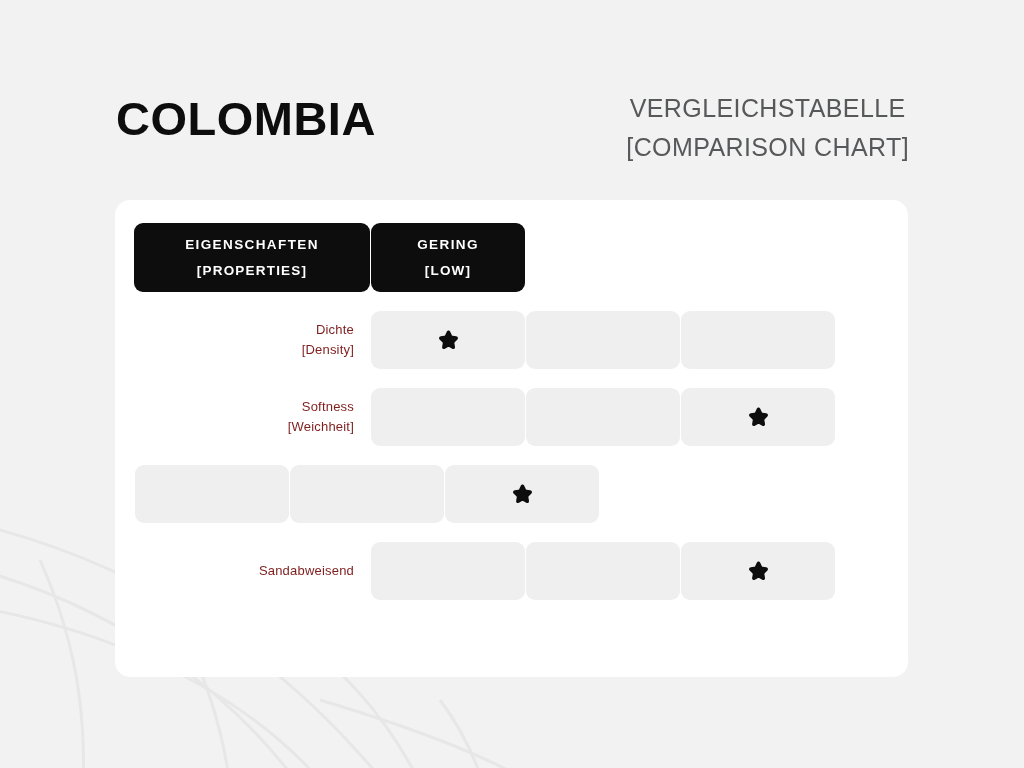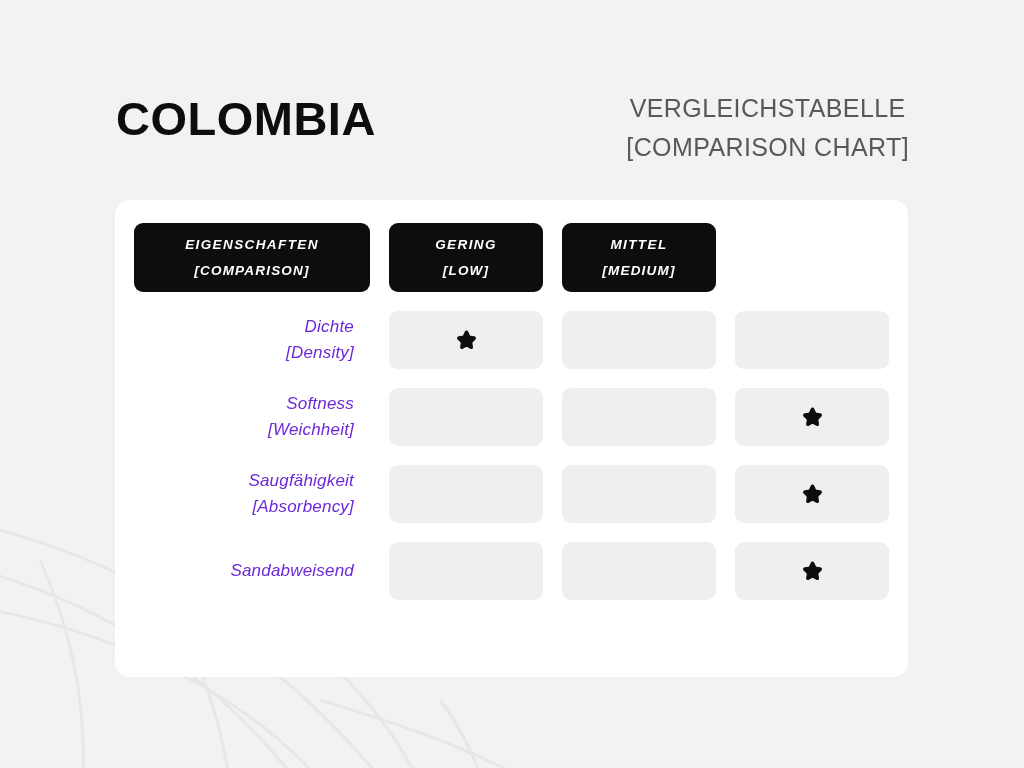--- a/index.html
+++ b/index.html
@@ -72,26 +72,25 @@
   #table {
     position: absolute;
     left: 19px;
     top: 23px;
     width: 755px;
   }
   .grid-row {
     display: flex;
     align-items: stretch;
     margin-bottom: 19px;
-    font-style: italic;
   }
   .grid-row:last-child { margin-bottom: 0; }
 
   .col-prop  { width: 236px; flex: 0 0 236px; }
-  .col-cell  { width: 154px; flex: 0 0 154px; margin-left: 19px; }
+  .col-cell  { width: 154px; flex: 0 0 154px; margin-left: 1px; }
 
   
   #header-row { height: 69px; }
   .head-cell {
     background: #0d0d0d;
     border-radius: 9px;
     color: #ffffff;
     display: flex;
     flex-direction: column;
     align-items: center;
@@ -107,22 +106,22 @@
   
   .body-row { height: 58px; }
   .prop-label {
     display: flex;
     flex-direction: column;
     align-items: flex-end;
     justify-content: center;
     text-align: right;
     padding-right: 16px;
     box-sizing: border-box;
-    color: #6d28d9;
-    font-size: 17px;
+    color: #7f1d1d;
+    font-size: 13px;
     line-height: 1.55;
     letter-spacing: 0.2px;
   }
   .value-cell {
     background: #efefef;
     border-radius: 9px;
     display: flex;
     align-items: center;
     justify-content: center;
   }
@@ -151,30 +150,26 @@
     <div>[COMPARISON CHART]</div>
   </div>
 </div>
 
 <div id="card">
   <div id="table">
 
     <div class="grid-row" id="header-row">
       <div class="head-cell col-prop">
         <span class="l1">EIGENSCHAFTEN</span>
-        <span class="l2">[COMPARISON]</span>
+        <span class="l2">[PROPERTIES]</span>
       </div>
       <div class="head-cell col-cell">
         <span class="l1">GERING</span>
         <span class="l2">[LOW]</span>
       </div>
-      <div class="head-cell col-cell">
-        <span class="l1">MITTEL</span>
-        <span class="l2">[MEDIUM]</span>
-      </div>
     </div>
 
     <div class="grid-row body-row">
       <div class="prop-label col-prop">
         <span>Dichte</span>
         <span>[Density]</span>
       </div>
       <div class="value-cell col-cell">
         <svg class="star-mark" viewBox="0 0 24 24">
             <path fill="#0d0d0d" d="M12 1.6c.85 0 1.5.62 1.93 1.5l1.6 3.3c.2.4.5.63.95.7l3.6.55c.96.15 1.57.62 1.78 1.37.2.75-.07 1.45-.75 2.12l-2.6 2.56c-.32.32-.44.68-.36 1.12l.62 3.6c.17 1-.04 1.7-.67 2.16-.63.46-1.37.44-2.23-.02l-3.2-1.7c-.4-.22-.8-.22-1.2 0l-3.2 1.7c-.86.46-1.6.48-2.23.02-.63-.46-.84-1.16-.67-2.16l.62-3.6c.08-.44-.04-.8-.36-1.12L2.9 11.14c-.68-.67-.95-1.37-.75-2.12.2-.75.82-1.22 1.78-1.37l3.6-.55c.45-.07.75-.3.95-.7l1.6-3.3c.43-.88 1.08-1.5 1.93-1.5z"></path>
@@ -200,24 +195,20 @@
         
       </div>
       <div class="value-cell col-cell">
         <svg class="star-mark" viewBox="0 0 24 24">
             <path fill="#0d0d0d" d="M12 1.6c.85 0 1.5.62 1.93 1.5l1.6 3.3c.2.4.5.63.95.7l3.6.55c.96.15 1.57.62 1.78 1.37.2.75-.07 1.45-.75 2.12l-2.6 2.56c-.32.32-.44.68-.36 1.12l.62 3.6c.17 1-.04 1.7-.67 2.16-.63.46-1.37.44-2.23-.02l-3.2-1.7c-.4-.22-.8-.22-1.2 0l-3.2 1.7c-.86.46-1.6.48-2.23.02-.63-.46-.84-1.16-.67-2.16l.62-3.6c.08-.44-.04-.8-.36-1.12L2.9 11.14c-.68-.67-.95-1.37-.75-2.12.2-.75.82-1.22 1.78-1.37l3.6-.55c.45-.07.75-.3.95-.7l1.6-3.3c.43-.88 1.08-1.5 1.93-1.5z"></path>
           </svg>
       </div>
     </div>
 
     <div class="grid-row body-row">
-      <div class="prop-label col-prop">
-        <span>Saugfähigkeit</span>
-        <span>[Absorbency]</span>
-      </div>
       <div class="value-cell col-cell">
         
       </div>
       <div class="value-cell col-cell">
         
       </div>
       <div class="value-cell col-cell">
         <svg class="star-mark" viewBox="0 0 24 24">
             <path fill="#0d0d0d" d="M12 1.6c.85 0 1.5.62 1.93 1.5l1.6 3.3c.2.4.5.63.95.7l3.6.55c.96.15 1.57.62 1.78 1.37.2.75-.07 1.45-.75 2.12l-2.6 2.56c-.32.32-.44.68-.36 1.12l.62 3.6c.17 1-.04 1.7-.67 2.16-.63.46-1.37.44-2.23-.02l-3.2-1.7c-.4-.22-.8-.22-1.2 0l-3.2 1.7c-.86.46-1.6.48-2.23.02-.63-.46-.84-1.16-.67-2.16l.62-3.6c.08-.44-.04-.8-.36-1.12L2.9 11.14c-.68-.67-.95-1.37-.75-2.12.2-.75.82-1.22 1.78-1.37l3.6-.55c.45-.07.75-.3.95-.7l1.6-3.3c.43-.88 1.08-1.5 1.93-1.5z"></path>
           </svg>

